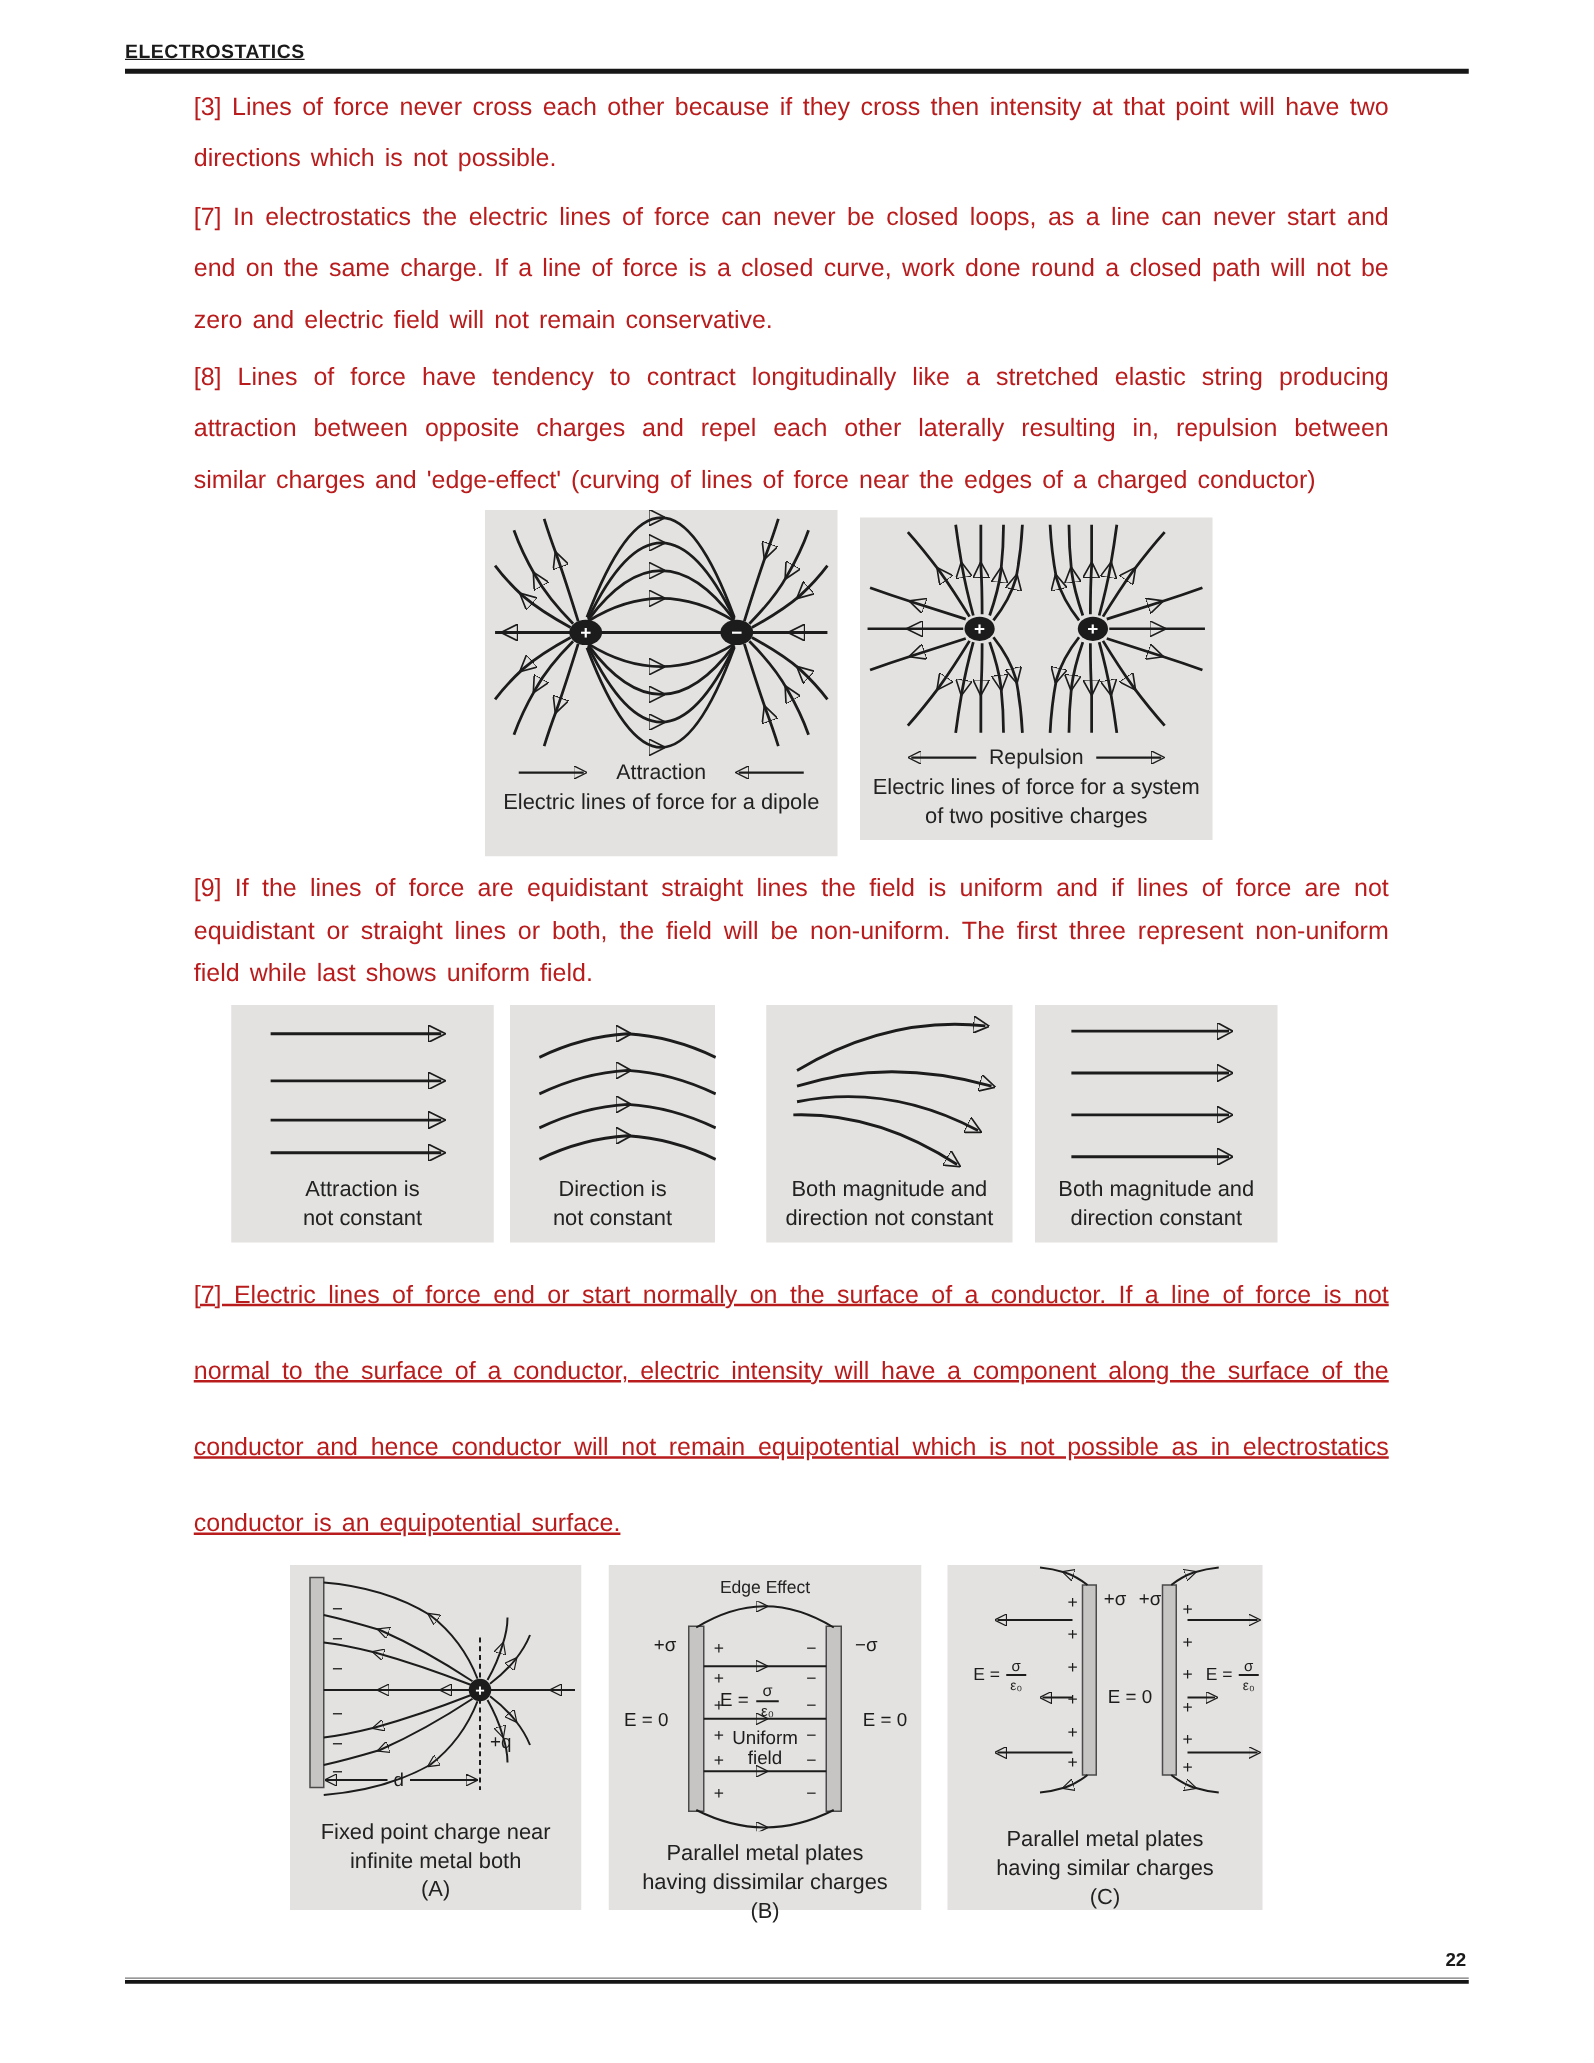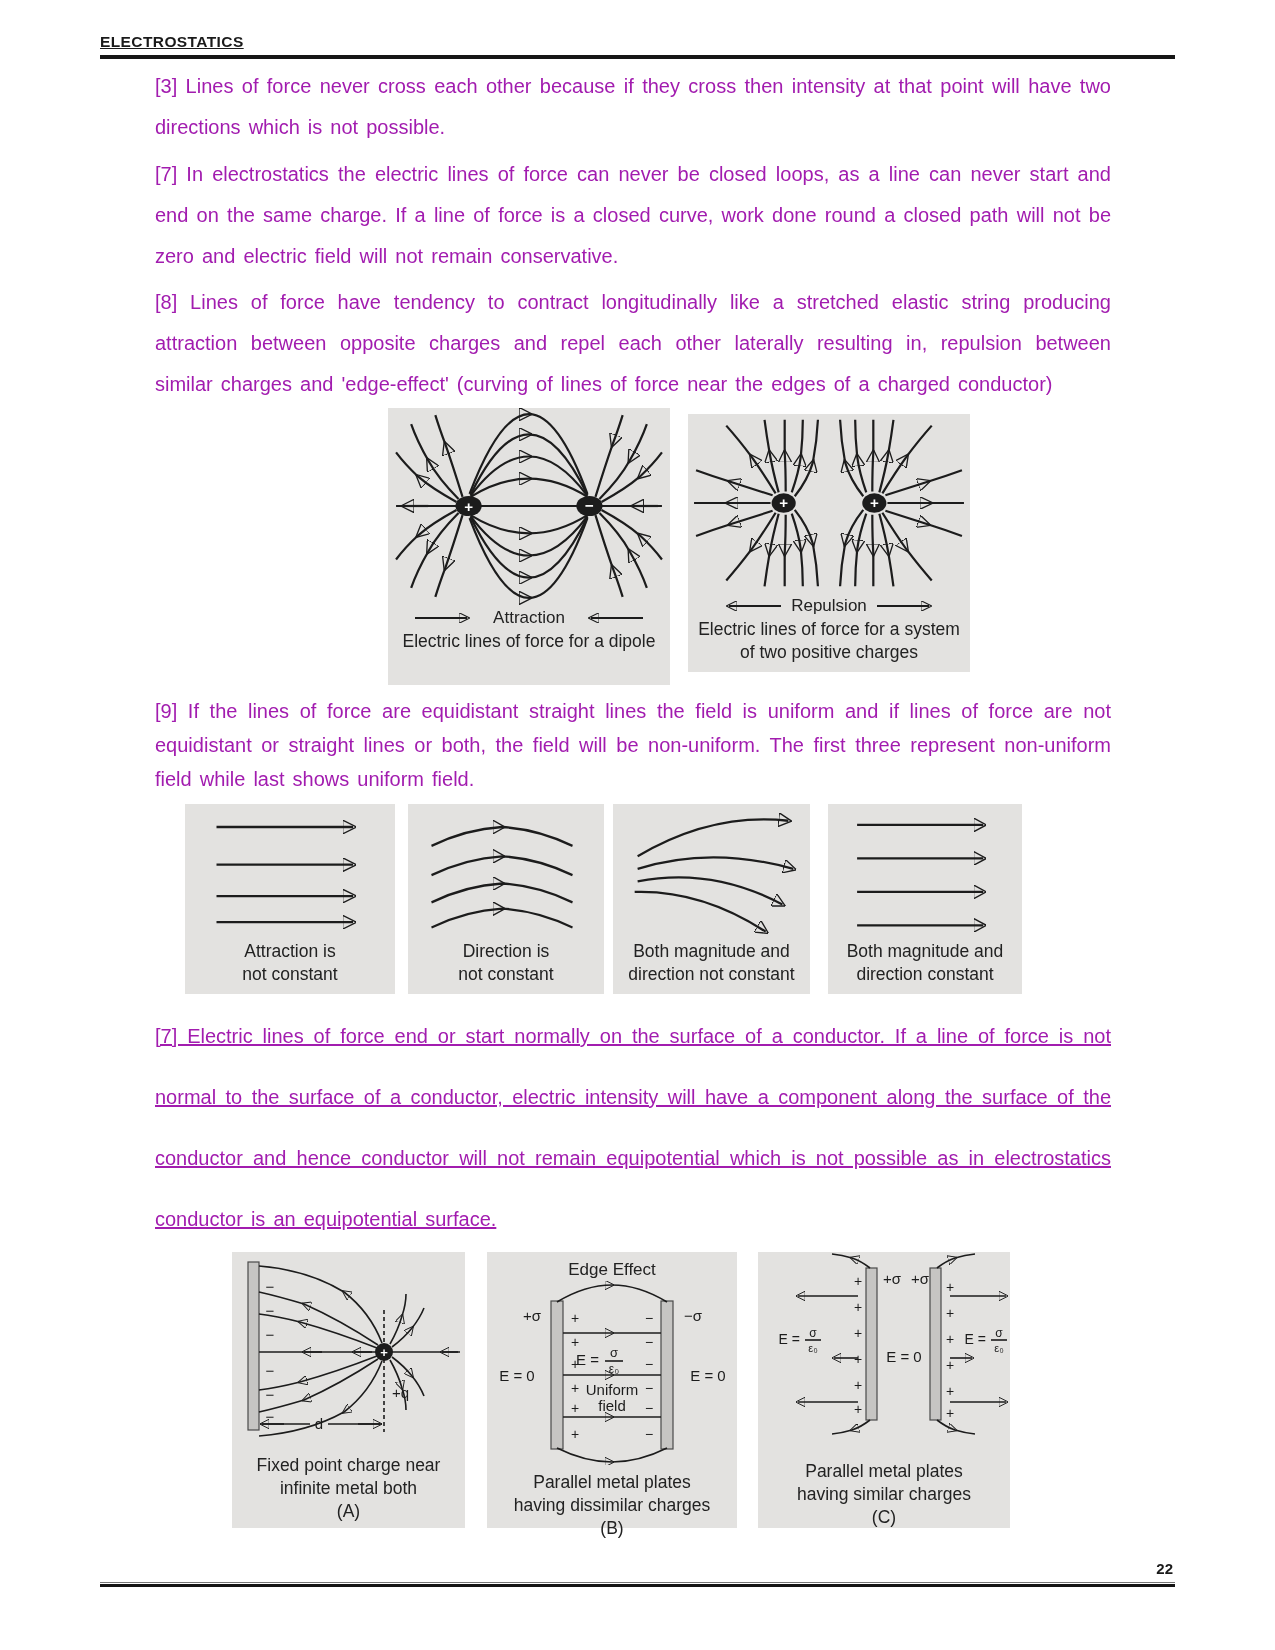--- a/index.html
+++ b/index.html
@@ -1,21 +1,21 @@
 <!DOCTYPE html>
 <html><head>
 <meta charset="utf-8">
 <style>
   html,body{margin:0;padding:0;background:#fff;}
   .page{position:relative;width:1275px;height:1650px;background:#ffffff;
         font-family:"Liberation Sans","DejaVu Sans",sans-serif;color:#1a1a1a;overflow:hidden;}
   .header-title{position:absolute;left:100px;top:33px;font-size:15.5px;font-weight:bold;letter-spacing:.4px;text-decoration:underline;}
   .header-rule{position:absolute;left:100px;right:100px;top:55px;border-top:4px solid #161616;}
   .para{position:absolute;left:155px;width:956px;margin:0;font-size:20px;text-align:justify;
-        word-spacing:2.5px;color:#a21caf;}
+        word-spacing:2.5px;color:#b91c1c;}
   .lh41{line-height:41px;} .lh34{line-height:34px;} .lh43{line-height:61px;text-decoration:underline;}
   .figbox{position:absolute;background:#e3e2e0;}
   .figcap{text-align:center;font-size:17.5px;color:#222;line-height:23px;}
   .arrowrow{display:flex;align-items:center;justify-content:center;gap:8px;height:24px;}
   .arrowrow span{font-size:17px;color:#222;}
   svg{display:block;}
   svg path{stroke:#1c1c1c;fill:none;}
   svg text{fill:#1c1c1c;font-family:"Liberation Sans","DejaVu Sans",sans-serif;}
   .charge{fill:#1c1c1c;stroke:none;}
   .charge-sign{fill:#ffffff;font-weight:bold;}
@@ -153,21 +153,21 @@
         <path d="M30 22 H160" marker-end="url(#ah)"></path>
         <path d="M30 58 H160" marker-end="url(#ah)"></path>
         <path d="M30 88 H160" marker-end="url(#ah)"></path>
         <path d="M30 113 H160" marker-end="url(#ah)"></path>
       </g>
     </svg>
     <div class="figcap">Attraction is</div>
     <div class="figcap">not constant</div>
   </div>
 
-  <div class="figbox" style="left:408px;top:804px;width:196px;height:190px">
+  <div class="figbox" style="left:408px;top:804px;width:164px;height:190px">
     <svg width="188" height="136" viewBox="0 0 200 130" preserveAspectRatio="none" class="sw22">
       <g>
         <path d="M25 40 Q62 24 100 22 Q138 24 175 40" marker-mid="url(#ah)"></path>
         <path d="M25 68 Q62 52 100 50 Q138 52 175 68" marker-mid="url(#ah)"></path>
         <path d="M25 94 Q62 78 100 76 Q138 78 175 94" marker-mid="url(#ah)"></path>
         <path d="M25 118 Q62 102 100 100 Q138 102 175 118" marker-mid="url(#ah)"></path>
       </g>
     </svg>
     <div class="figcap">Direction is</div>
     <div class="figcap">not constant</div>
@@ -241,21 +241,21 @@
         <path d="M126 172 L148 172" marker-end="url(#ah)"></path>
         <text x="87" y="177" font-size="15" text-anchor="middle">d</text>
       </g>
     </svg>
     <div class="figcap" style="margin-top:6px">Fixed point charge near</div>
     <div class="figcap">infinite metal both</div>
     <div class="figcap">(A)</div>
   </div>
 
   <div class="figbox" style="left:487px;top:1252px;width:250px;height:276px">
-    <div class="figcap" style="padding-top:6px;font-size:17px">Edge Effect</div>
+    <div class="figcap" style="padding-top:6px;font-size:14px">Edge Effect</div>
     <svg width="250" height="184" viewBox="0 0 250 184" class="sw16">
       <rect class="plate" x="64" y="20" width="12" height="148"></rect>
       <rect class="plate" x="174" y="20" width="12" height="148"></rect>
       <g>
         <path d="M70 21 Q98 4 125 4 Q152 4 180 21" marker-mid="url(#ah)"></path>
         <path d="M70 167 Q98 181 125 181 Q152 181 180 167" marker-mid="url(#ah)"></path>
         <path d="M76 52 L125 52 L174 52" marker-mid="url(#ah)"></path>
         <path d="M76 94 L125 94 L174 94" marker-mid="url(#ah)"></path>
         <path d="M76 136 L125 136 L174 136" marker-mid="url(#ah)"></path>
       </g>

